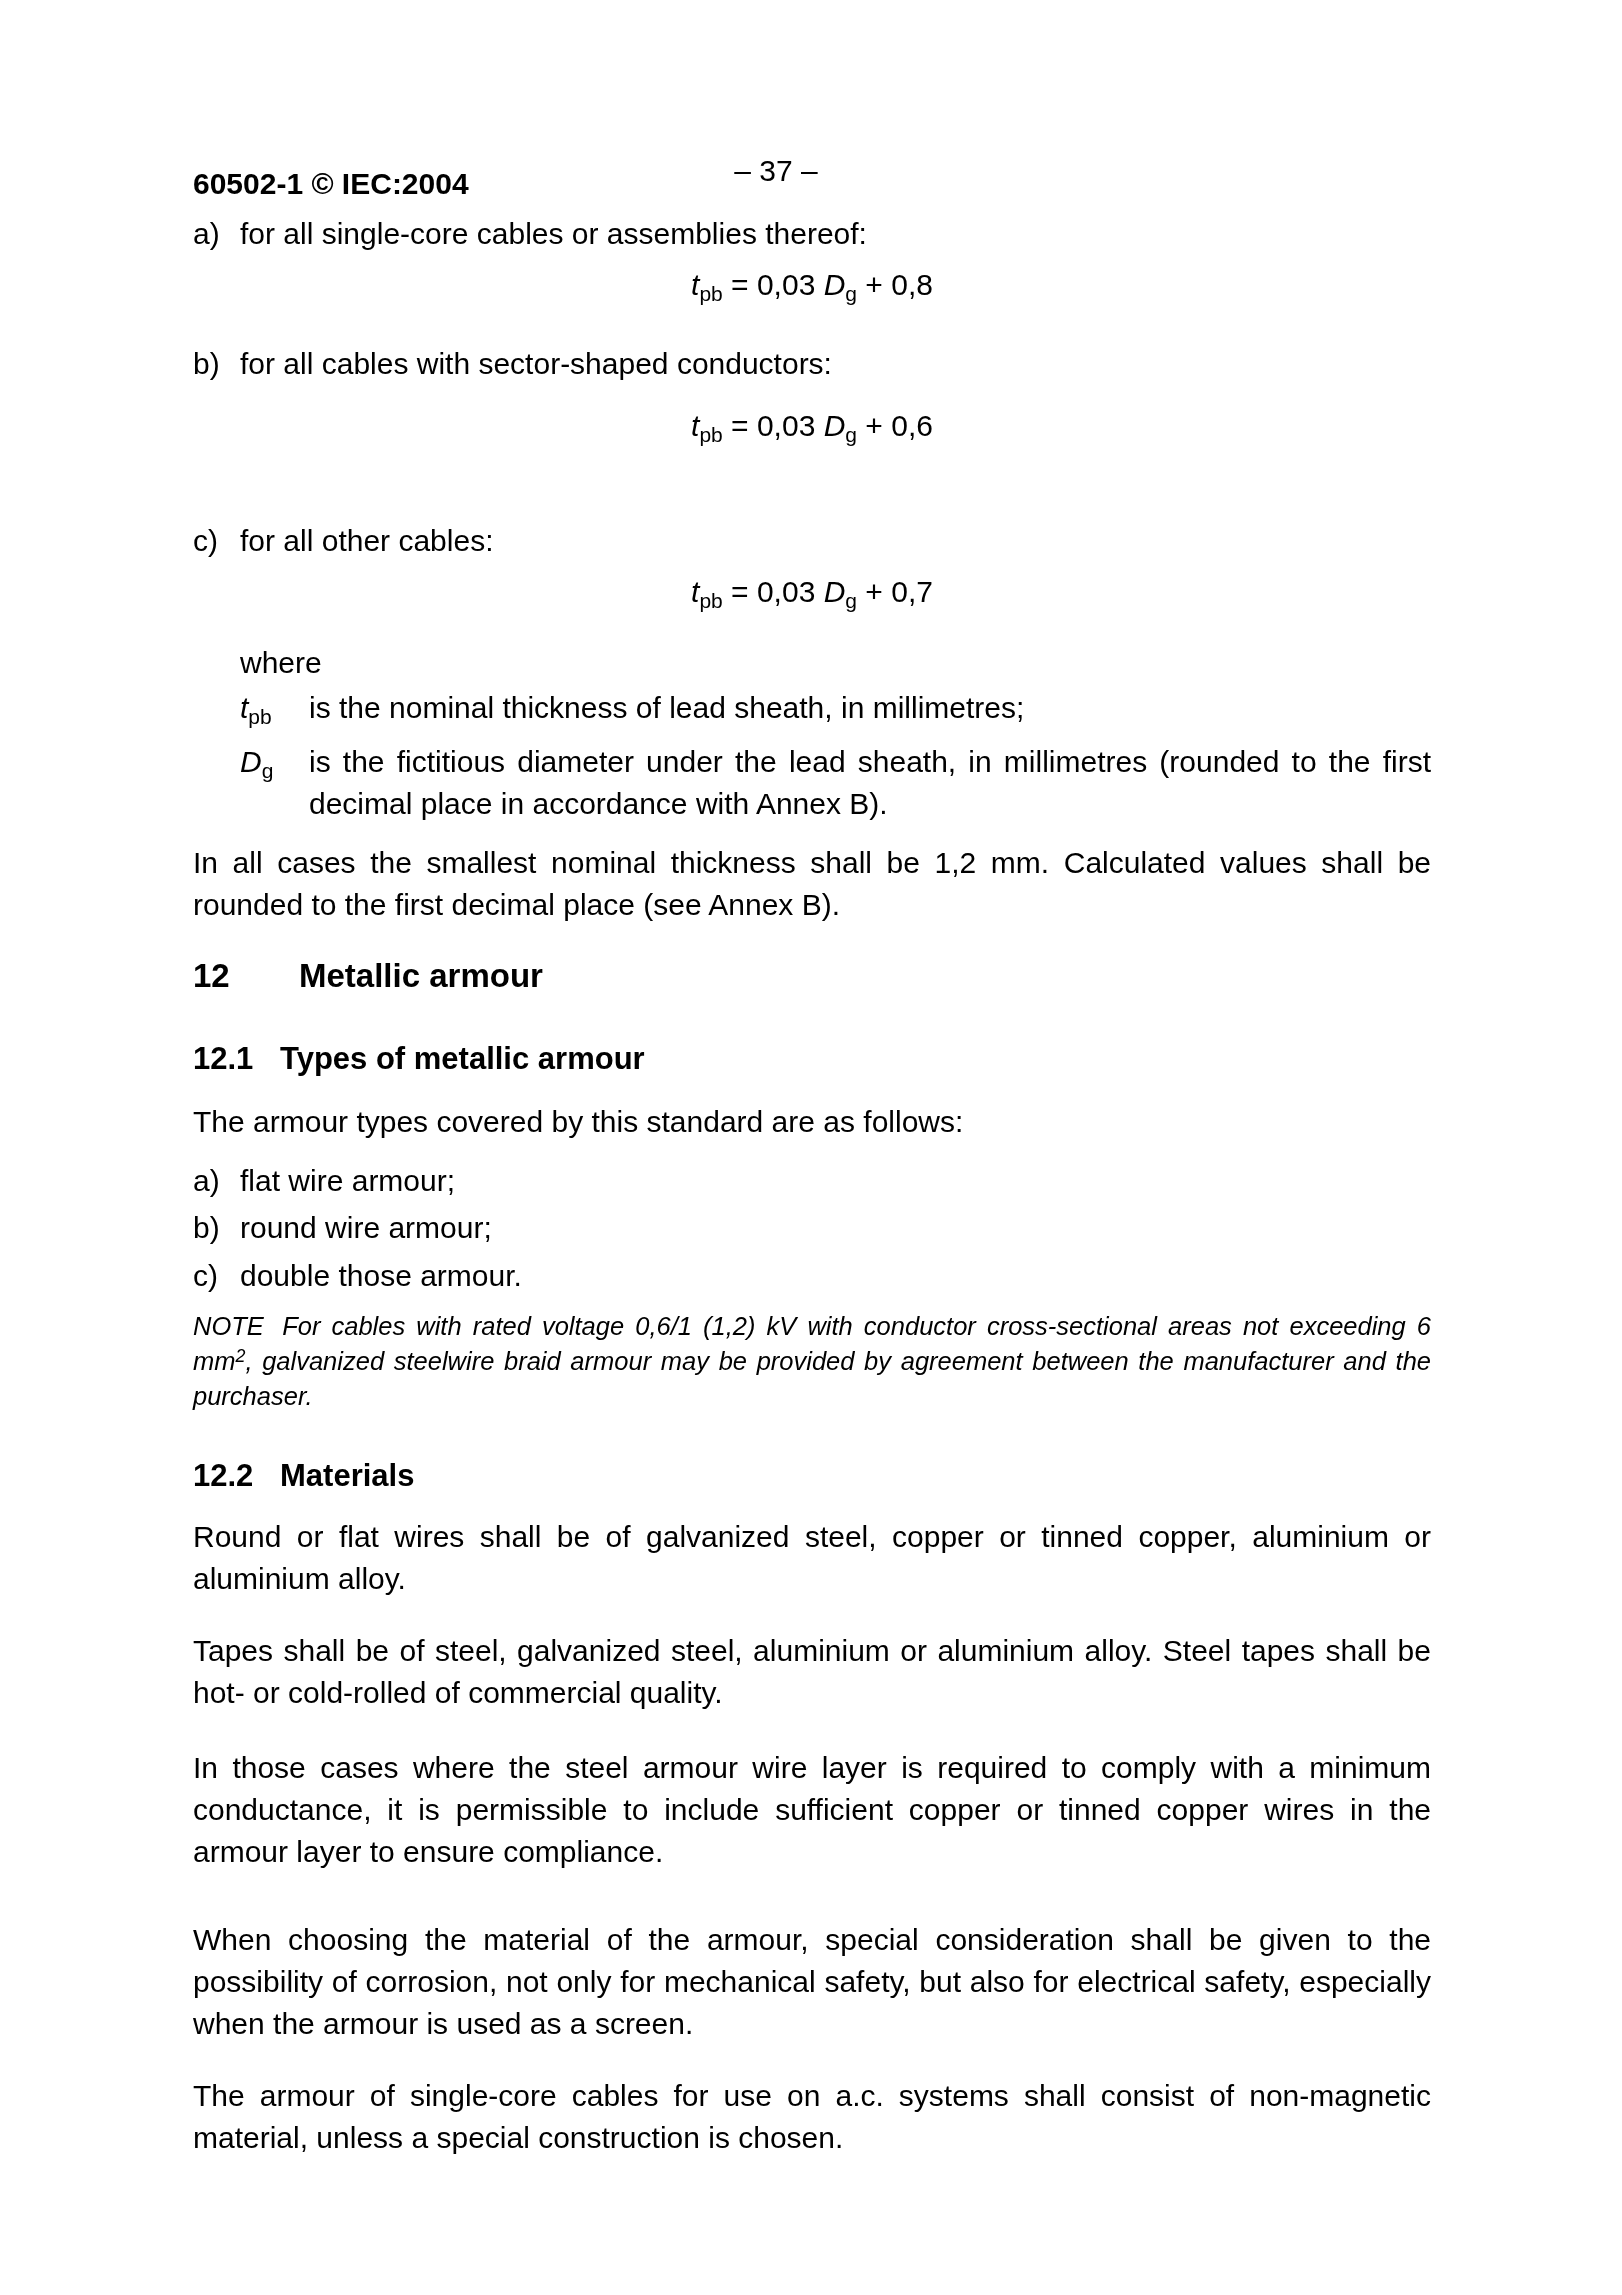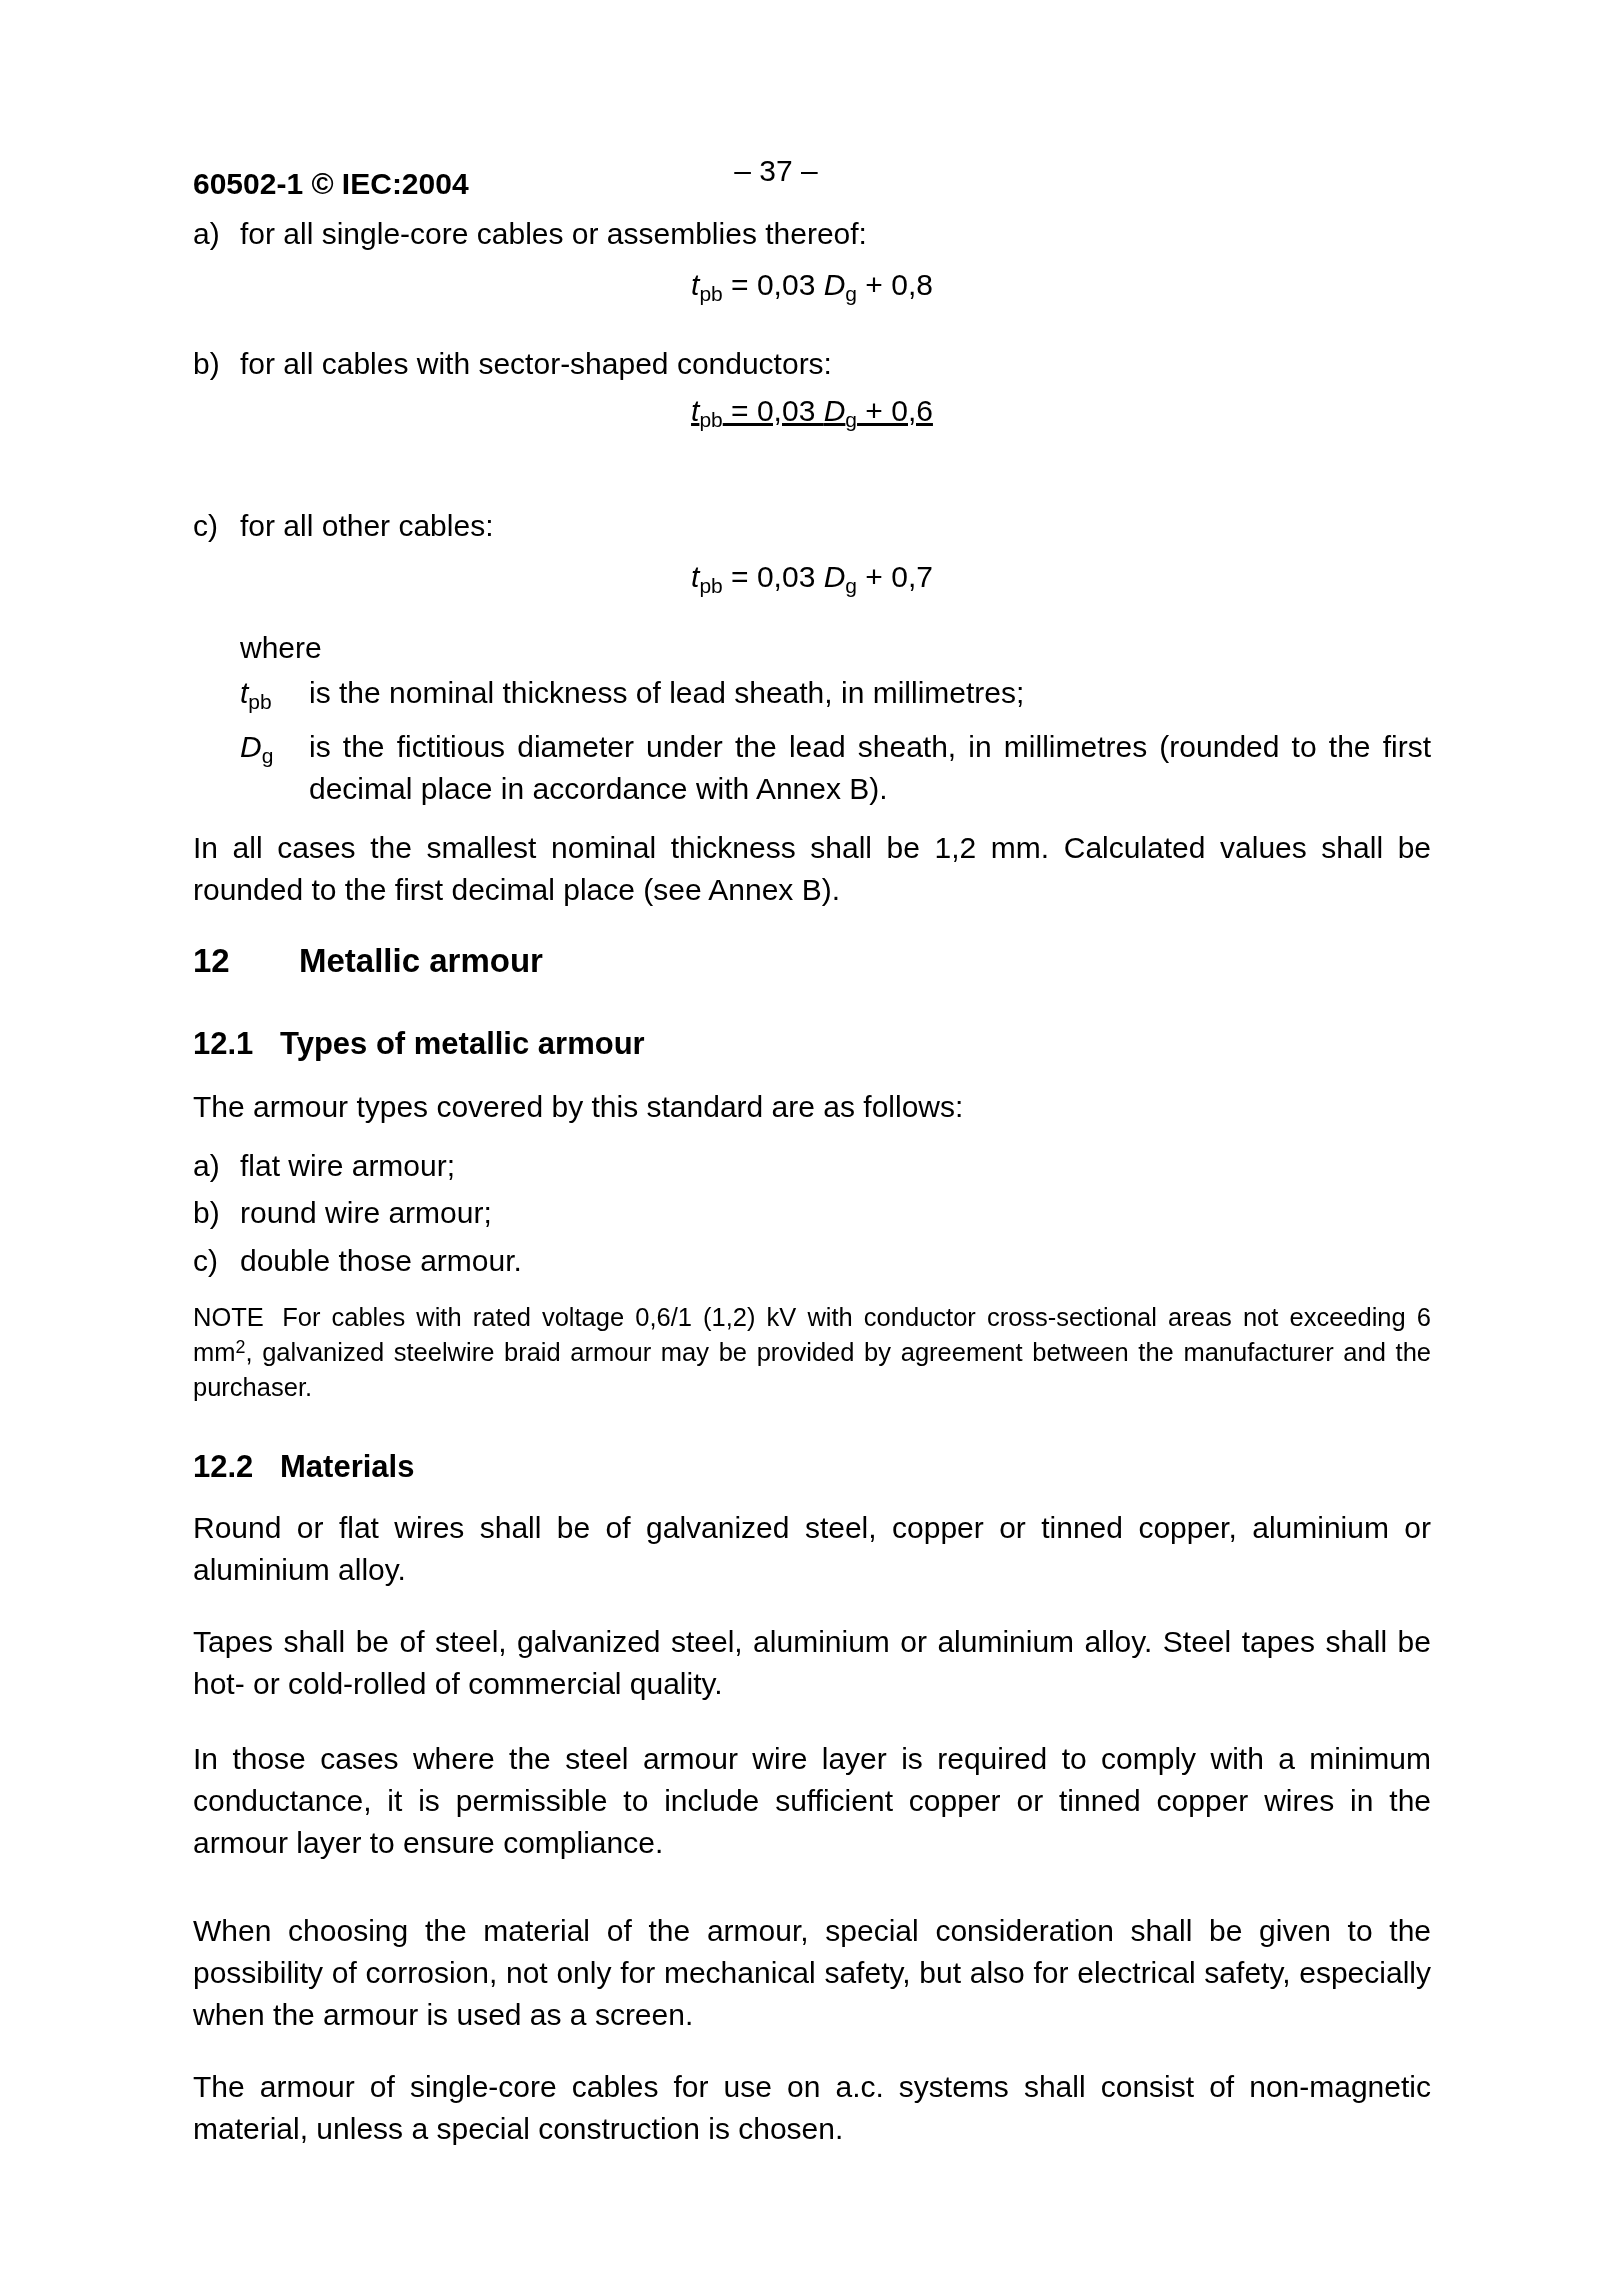--- a/index.html
+++ b/index.html
@@ -46,34 +46,34 @@
   .h2 .h-num { flex: 0 0 87px; }
 
   .note { font-size: 25.5px; line-height: 35px; text-align: justify; }
   .note .note-label { margin-right: 18.3px; }
 
   
   .mt-p1   { margin-top: 59px; }
   .mt-ia   { margin-top: 21px; }
   .mt-f1   { margin-top: 9.2px; }
   .mt-ib   { margin-top: 27.5px; }
-  .mt-f2   { margin-top: 5px; text-decoration: underline; }
+  .mt-f2   { margin-top: 20px; }
   .mt-ic   { margin-top: 64px; }
   .mt-f3   { margin-top: 9.2px; }
   .mt-wh   { margin-top: 19.6px; }
   .mt-d1   { margin-top: 2.6px; }
   .mt-d2   { margin-top: 3px; }
   .mt-cl   { margin-top: 17px; }
   .mt-h12  { margin-top: 29px; }
   .mt-h121 { margin-top: 41px; }
   .mt-lead { margin-top: 21px; }
   .mt-la   { margin-top: 17px; }
   .mt-lb   { margin-top: 5.2px; }
   .mt-lc   { margin-top: 5.2px; }
-  .mt-note { margin-top: 18px; }
+  .mt-note { margin-top: 12px; font-style: italic; }
   .mt-h122 { margin-top: 41px; }
   .mt-m1   { margin-top: 19.6px; }
   .mt-m2   { margin-top: 30px; }
   .mt-m3   { margin-top: 33px; }
   .mt-m4   { margin-top: 46px; }
   .mt-m5   { margin-top: 30px; }
 </style>
 </head>
 <body>
 

